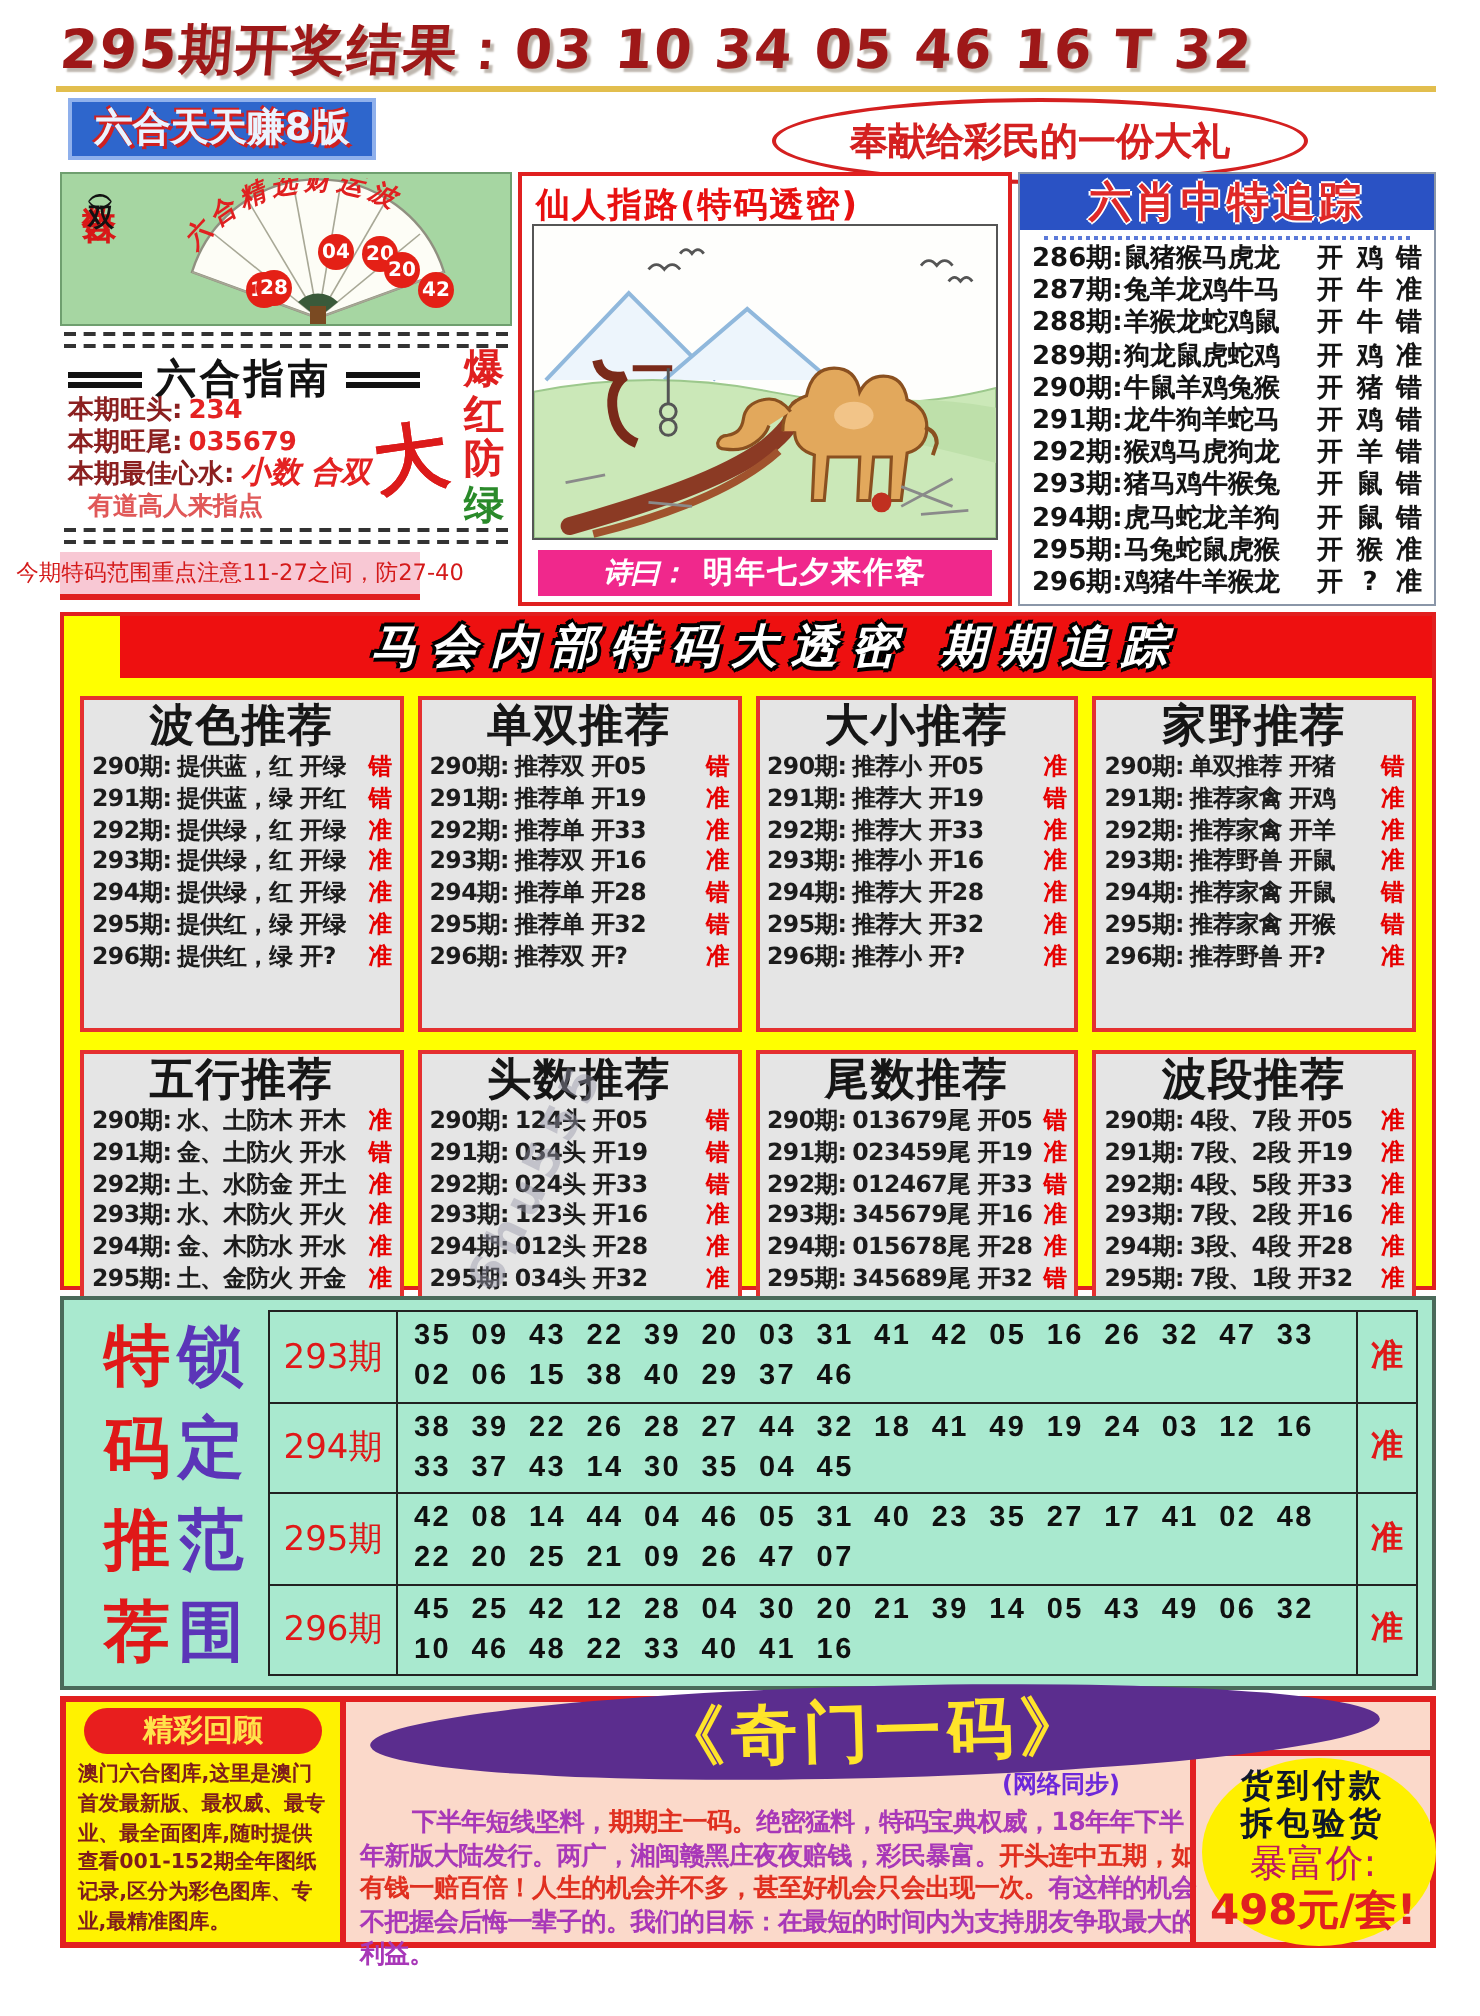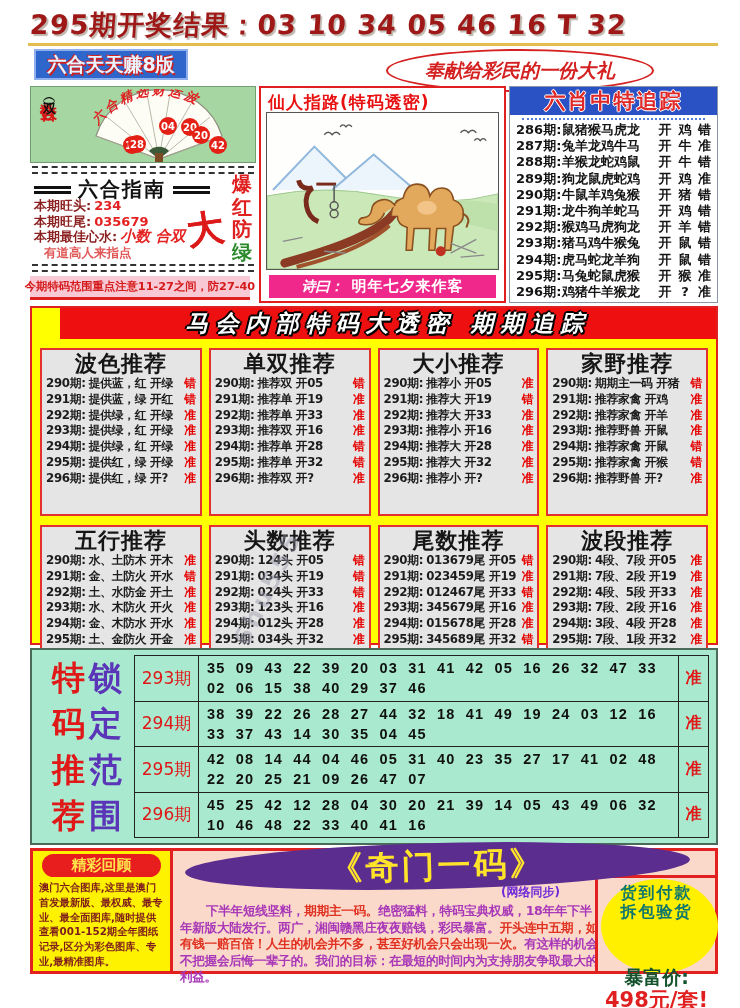--- a/index.html
+++ b/index.html
@@ -7,21 +7,21 @@
   .page { position: relative; width: 740px; height: 1008px; background: #fff; overflow: hidden; }
 
   
   .result-header { position:absolute; left:30px; top:7px; font-size:27px; font-weight:bold;
     color:#9E1818; text-shadow:2px 2px 1px #bfb8b0; transform:skewX(-4deg); letter-spacing:1px; white-space:nowrap; }
   .gold-line { position:absolute; left:28px; top:43px; width:690px; height:3px; background:#E2BE4E; }
   .brand-box { position:absolute; left:34px; top:49px; width:154px; height:31px; background:#2E66CC;
     border:2px solid #8FB0EC; color:#EAF4FF; font-weight:bold; font-size:19px; text-align:center;
     line-height:27px; text-shadow:1.5px 1.5px 0 #D02020, -1px -1px 0 #D02020; }
   .slogan-oval { position:absolute; left:386px; top:49px; width:268px; height:43px; border:2px solid #D42020;
-    border-radius:50%; color:#D42020; font-style:italic; font-weight:bold; font-size:19px;
+    border-radius:50%; color:#D42020; font-weight:bold; font-size:19px;
     display:flex; align-items:center; justify-content:center; background:#fff; }
 
   
   .left-col { position:absolute; left:30px; top:86px; width:226px; height:217px; background:#fff; }
   .green-box { position:absolute; left:0; top:0; width:226px; height:77px; background:#A6D6A2; border:1px solid #6f9f6f; }
   .side-label { position:absolute; left:5px; top:3px; width:26px; text-align:center; }
   .side-label .s-top { display:block; color:#D81818; font-weight:bold; font-size:17px; line-height:18px; writing-mode:vertical-rl; margin:0 auto; }
   .side-label .s-bot { display:block; color:#111; font-weight:bold; font-size:13px; line-height:14px; writing-mode:vertical-rl; margin:2px auto 0; }
   .fan-svg { position:absolute; left:34px; top:2px; width:188px; height:73px; }
   .fan-num { position:absolute; width:18px; height:18px; border-radius:50%; background:#E42016; color:#fff;
@@ -34,22 +34,22 @@
   .guide-rows { position:absolute; left:4px; top:112px; width:166px; }
   .g-row { font-size:13px; font-weight:bold; line-height:15.6px; white-space:nowrap; }
   .g-lab { color:#8B2020; } .g-val { color:#E42222; margin-left:3px; }
   .g-val-big { font-size:15px; font-style:italic; }
   .guide-hint { position:absolute; left:14px; top:159px; font-size:12.5px; color:#E05858; font-weight:bold; }
   .burst-col { position:absolute; right:2px; top:87px; width:24px; text-align:center; }
   .burst-col span { display:block; font-size:20px; font-weight:bold; line-height:22.5px; }
   .b-r { color:#E02020; } .b-g { color:#2A8A2A; }
   .big-da { position:absolute; left:150px; top:94px; font-size:37px; font-weight:800; color:#DC1A1A;
     writing-mode:vertical-rl; line-height:36px; transform:rotate(-8deg); }
-  .range-strip { position:absolute; left:0; top:190px; width:220px; height:24px; background:#F8C8D4;
-    border-bottom:3px solid #E02020; color:#D41A1A; font-size:11.3px; font-weight:bold;
+  .range-strip { position:absolute; left:0; top:190px; width:180px; height:24px; background:#F8C8D4;
+    border-bottom:3px solid #E02020; color:#D41A1A; font-size:11.3px; font-weight:normal;
     display:flex; align-items:center; justify-content:center; white-space:nowrap; }
 
   
   .mid-col { position:absolute; left:259px; top:86px; width:247px; height:217px; background:#fff; border:2px solid #E02020; }
   .immortal-title { position:absolute; left:7px; top:3px; font-size:17px; font-weight:800; color:#E81010; letter-spacing:1px; }
   .illus { position:absolute; left:5px; top:24px; width:233px; height:158px; border:1px solid #555; background:#FEFEFC; }
   .poem-strip { position:absolute; left:8px; top:187px; width:227px; height:23px; background:#F0288C; color:#fff;
     display:flex; align-items:center; justify-content:center; gap:8px; }
   .poem-label { font-size:14px; font-weight:bold; font-style:italic; }
   .poem-text { font-size:15px; font-weight:bold; letter-spacing:1px; }
@@ -102,22 +102,22 @@
   .qimen-banner { position:absolute; left:152px; top:-8px; width:505px; height:46px; background:#5B2D8E;
     border-radius:50%; display:flex; align-items:center; justify-content:center; color:#FFE42A;
     font-size:33px; font-weight:800; letter-spacing:3px; z-index:5; transform:rotate(-1.5deg); white-space:nowrap; }
   .qimen-sub { position:absolute; left:468px; top:33px; color:#6d28d9; font-size:12px; font-weight:bold; }
   .qimen-body { position:absolute; left:147px; top:52px; width:422px; font-size:12.6px; font-weight:bold;
     line-height:16.5px; text-indent:26px; letter-spacing:-0.3px; }
   .seg-purple { color:#A838B8; } .seg-red { color:#E03020; }
   .pay-panel { position:absolute; left:562px; top:24px; right:0; bottom:0; border-left:3px solid #E22020; border-top:3px solid #E22020; }
   .pay-circle { position:absolute; left:3px; top:1px; width:117px; height:94px; background:#FFF000; border-radius:50%; }
   .pay-text { position:relative; text-align:center; padding-top:5px; }
-  .pay-l { font-size:16px; font-weight:800; color:#0f766e; line-height:19px; letter-spacing:2px; }
-  .pay-price-label { font-size:19px; font-weight:700; color:#14532d; line-height:22px;margin-top:45px; }
+  .pay-l { font-size:16px; font-weight:800; color:#0f172a; line-height:19px; letter-spacing:2px; }
+  .pay-price-label { font-size:19px; font-weight:400; color:#be185d; line-height:22px; }
   .pay-price { font-size:21px; font-weight:800; color:#E02020; line-height:24px; }
 
   .watermark { position:absolute; left:228px; top:638px; transform:rotate(-64deg); transform-origin:left top;
     font-size:24px; font-weight:bold; color:rgba(150,150,168,0.45); letter-spacing:4px; z-index:9; white-space:nowrap; }
 </style>
 </head>
 <body>
 
 <div class="page">
 
@@ -417,21 +417,21 @@
           <div class="tip-row">
             <span class="t-p">296期:</span>
             <span class="t-t">推荐小 开?</span>
             <span class="t-v">准</span>
           </div>
         </div>
         <div class="tip-panel">
           <div class="tip-title">家野推荐</div>
           <div class="tip-row">
             <span class="t-p">290期:</span>
-            <span class="t-t">期期主一码 开猪</span>
+            <span class="t-t">单双推荐 开猪</span>
             <span class="t-v">错</span>
           </div>
           <div class="tip-row">
             <span class="t-p">291期:</span>
             <span class="t-t">推荐家禽 开鸡</span>
             <span class="t-v">准</span>
           </div>
           <div class="tip-row">
             <span class="t-p">292期:</span>
             <span class="t-t">推荐家禽 开羊</span>

